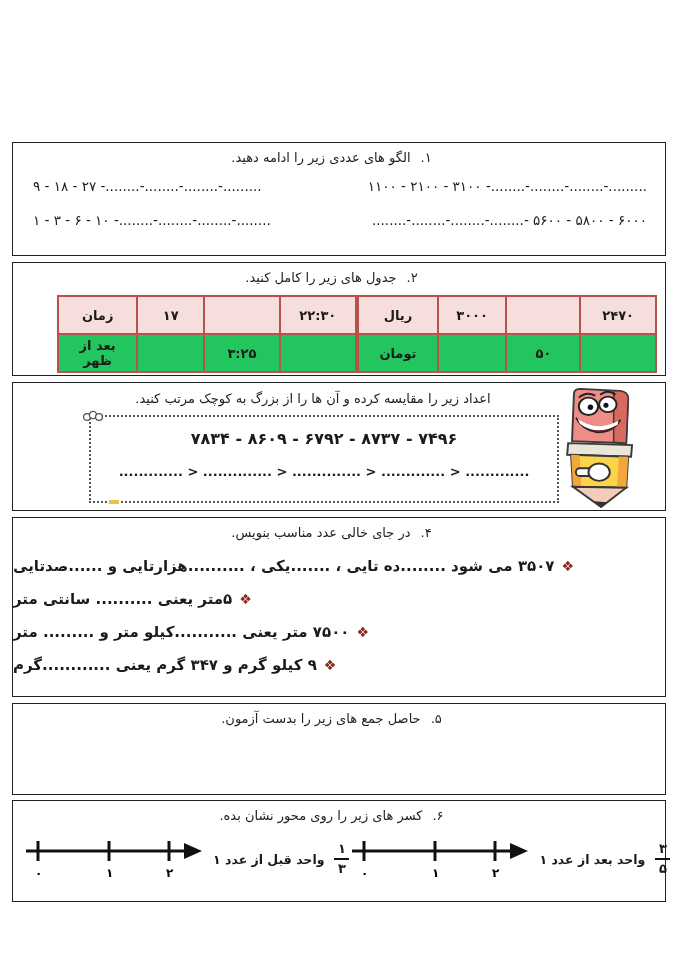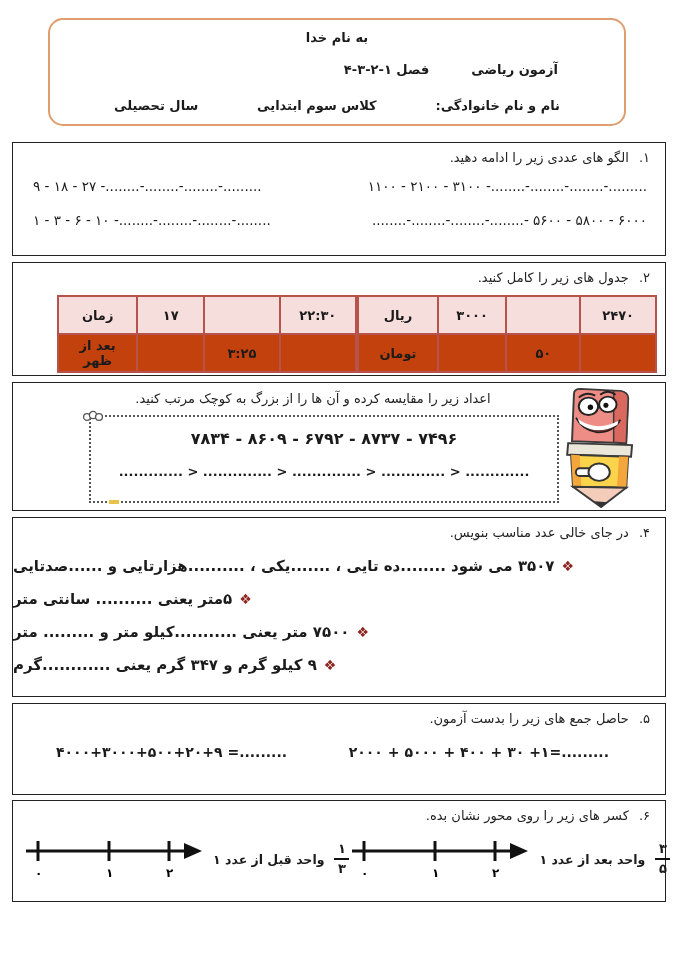--- a/index.html
+++ b/index.html
@@ -15,33 +15,33 @@
   .bismillah{position:absolute;top:10px;left:0;right:0;text-align:center;
     font-size:13px;font-weight:bold;}
   .hline2{position:absolute;top:42px;left:0;right:0;direction:rtl;
     padding-right:66px;display:flex;gap:42px;font-size:13px;font-weight:bold;}
   .hline3{position:absolute;top:78px;left:0;right:0;direction:rtl;
     display:flex;justify-content:space-between;padding:0 64px;
     font-size:13px;font-weight:bold;}
   
   .sec{position:absolute;left:12px;width:654px;border:1.5px solid #222;
     background:#fff;box-sizing:border-box;}
-  .qtitle{direction:rtl;text-align:right;padding:7px 15px 0 0;font-size:13px;
+  .qtitle{direction:rtl;text-align:center;padding:7px 15px 0 0;font-size:13px;
     font-weight:400;color:#222;}
   .qtitle .qnum{margin-left:10px;font-weight:400;}
   
   .pat-rows{padding:13px 18px 0 20px;}
   .pat-row{display:flex;justify-content:space-between;direction:ltr;
     font-size:13.5px;font-weight:normal;margin-bottom:18px;white-space:nowrap;}
   
   .tables-row{display:flex;direction:ltr;justify-content:space-between;
     padding:10px 8px 0 44px;}
   .ptable{border-collapse:collapse;direction:ltr;}
   .ptable td{border:2px solid #b5534c;text-align:center;font-weight:bold;
-    font-size:13px;height:36px;padding:0 4px;background:#c2410c;}
+    font-size:13px;height:36px;padding:0 4px;background:#22c55e;}
   .ptable tr.hdr td{background:#f6dedd;}
   .ptable td.lbl{width:74px;margin-top:28px;}
   .ptable td.c1{width:62px;} .ptable td.c2{width:70px;} .ptable td.c3{width:70px;}
   
   .q3-num{position:absolute;top:10px;right:44px;font-size:12px;font-weight:bold;}
   .q3-title{position:absolute;top:8px;left:40px;width:520px;text-align:center;
     direction:rtl;font-size:13px;color:#222;}
   .dotted-box{position:absolute;left:76px;top:32px;width:470px;height:88px;
     border:2px dotted #555;box-sizing:border-box;}
   .q3-numbers{margin-top:12px;text-align:center;direction:ltr;
@@ -68,32 +68,20 @@
   .frac{display:inline-block;text-align:center;font-size:13px;font-weight:bold;
     line-height:14px;}
   .frac .bar{width:15px;border-top:2px solid #111;margin:2px auto;}
   .nl-tick-label{font-size:12px;font-weight:bold;}
 </style>
 </head>
 <body>
 
 <div id="page">
 
-  <div class="header-box">
-    <div class="bismillah">به نام خدا</div>
-    <div class="hline2">
-      <span>آزمون ریاضی</span>
-      <span>فصل ۱-۲-۳-۴</span>
-    </div>
-    <div class="hline3">
-      <span>نام و نام خانوادگی:</span>
-      <span>کلاس سوم ابتدایی</span>
-      <span>سال تحصیلی</span>
-    </div>
-  </div>
 
   <div class="sec" style="top:142px;height:114px;">
     <div class="qtitle">
       <span class="qnum">۱.</span><span>الگو های عددی زیر را ادامه دهید.</span>
     </div>
     <div class="pat-rows">
       <div class="pat-row">
         <span>۹ - ۱۸ - ۲۷ -........-........-........-.........</span>
         <span>۱۱۰۰ - ۲۱۰۰ - ۳۱۰۰ -........-........-........-.........</span>
       </div>
@@ -198,24 +186,20 @@
       <div class="q4-item">
         <span class="q4-bullet">❖</span><span>۹ کیلو گرم و ۳۴۷ گرم یعنی ............گرم</span>
       </div>
     </div>
   </div>
 
   <div class="sec" style="top:703px;height:92px;">
     <div class="qtitle">
       <span class="qnum">۵.</span><span>حاصل جمع های زیر را بدست آزمون.</span>
     </div>
-    <div class="eq-row">
-      <span>۴۰۰۰+۳۰۰۰+۵۰۰+۲۰+۹ =.........</span>
-      <span>۲۰۰۰ + ۵۰۰۰ + ۴۰۰ + ۳۰ +۱=.........</span>
-    </div>
   </div>
 
   <div class="sec" style="top:800px;height:102px;">
     <div class="qtitle">
       <span class="qnum">۶.</span><span>کسر های زیر را روی محور نشان بده.</span>
     </div>
     <div class="axes-row">
 
       <div class="axis-group">
         <svg width="180" height="44" viewBox="0 0 180 44">

